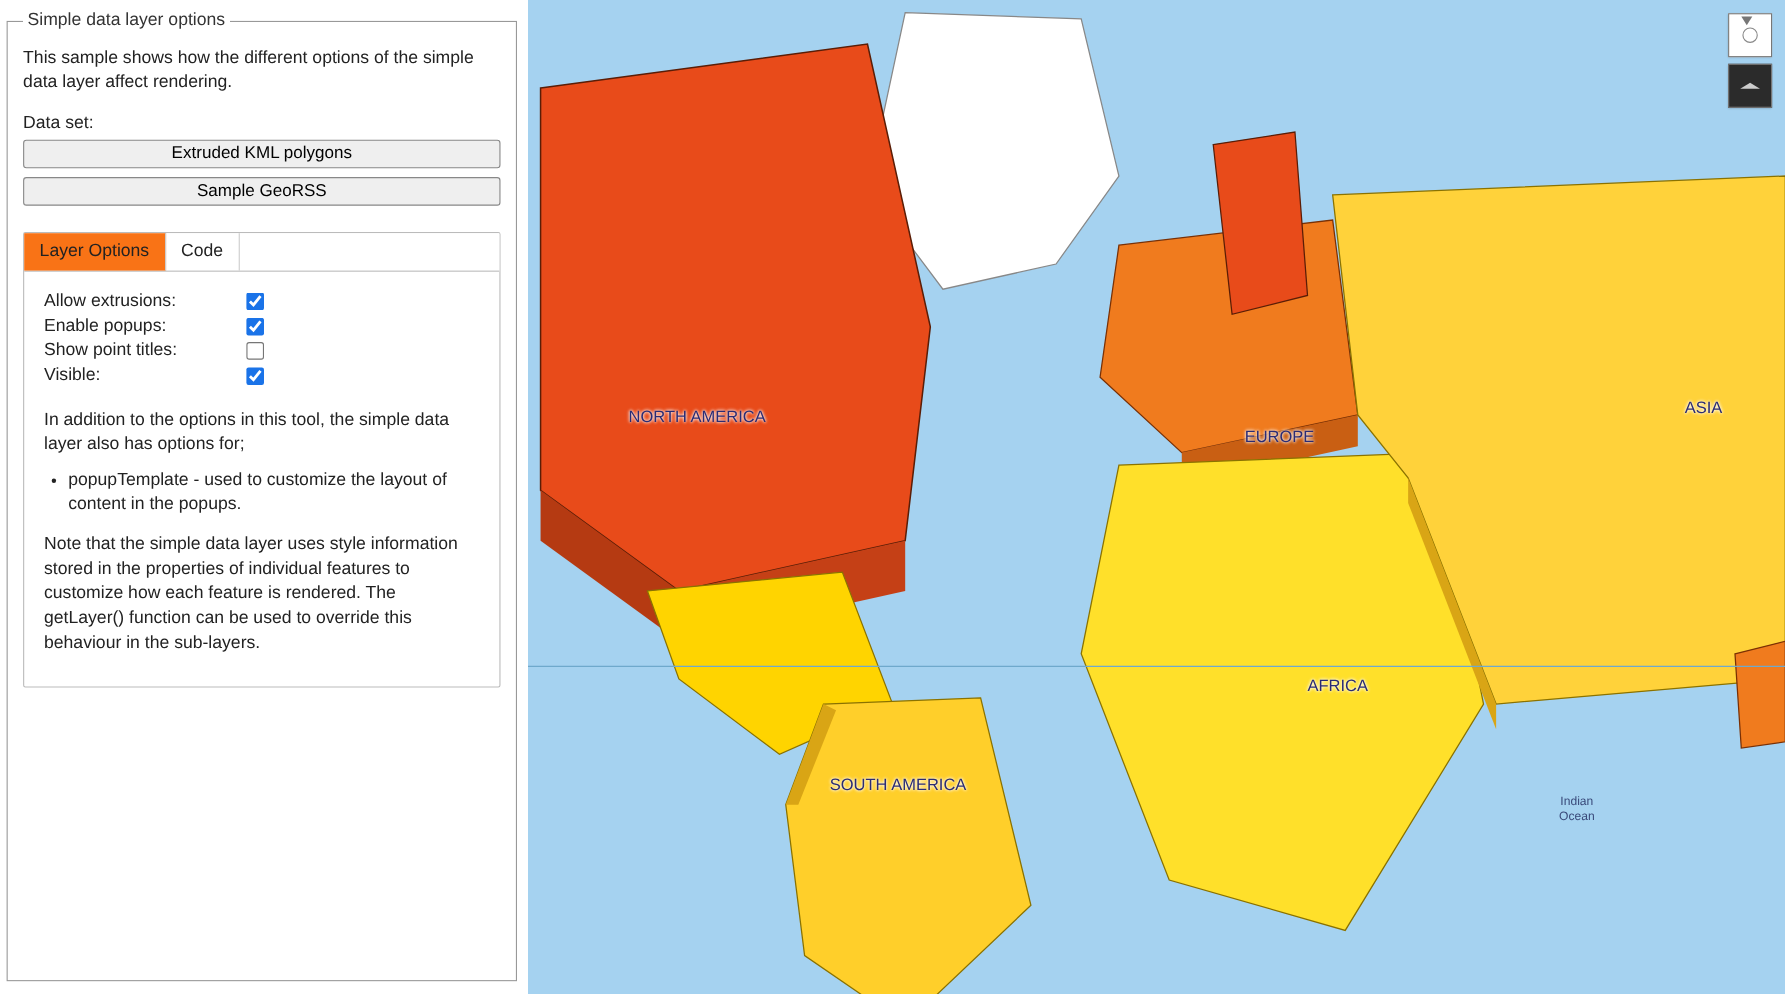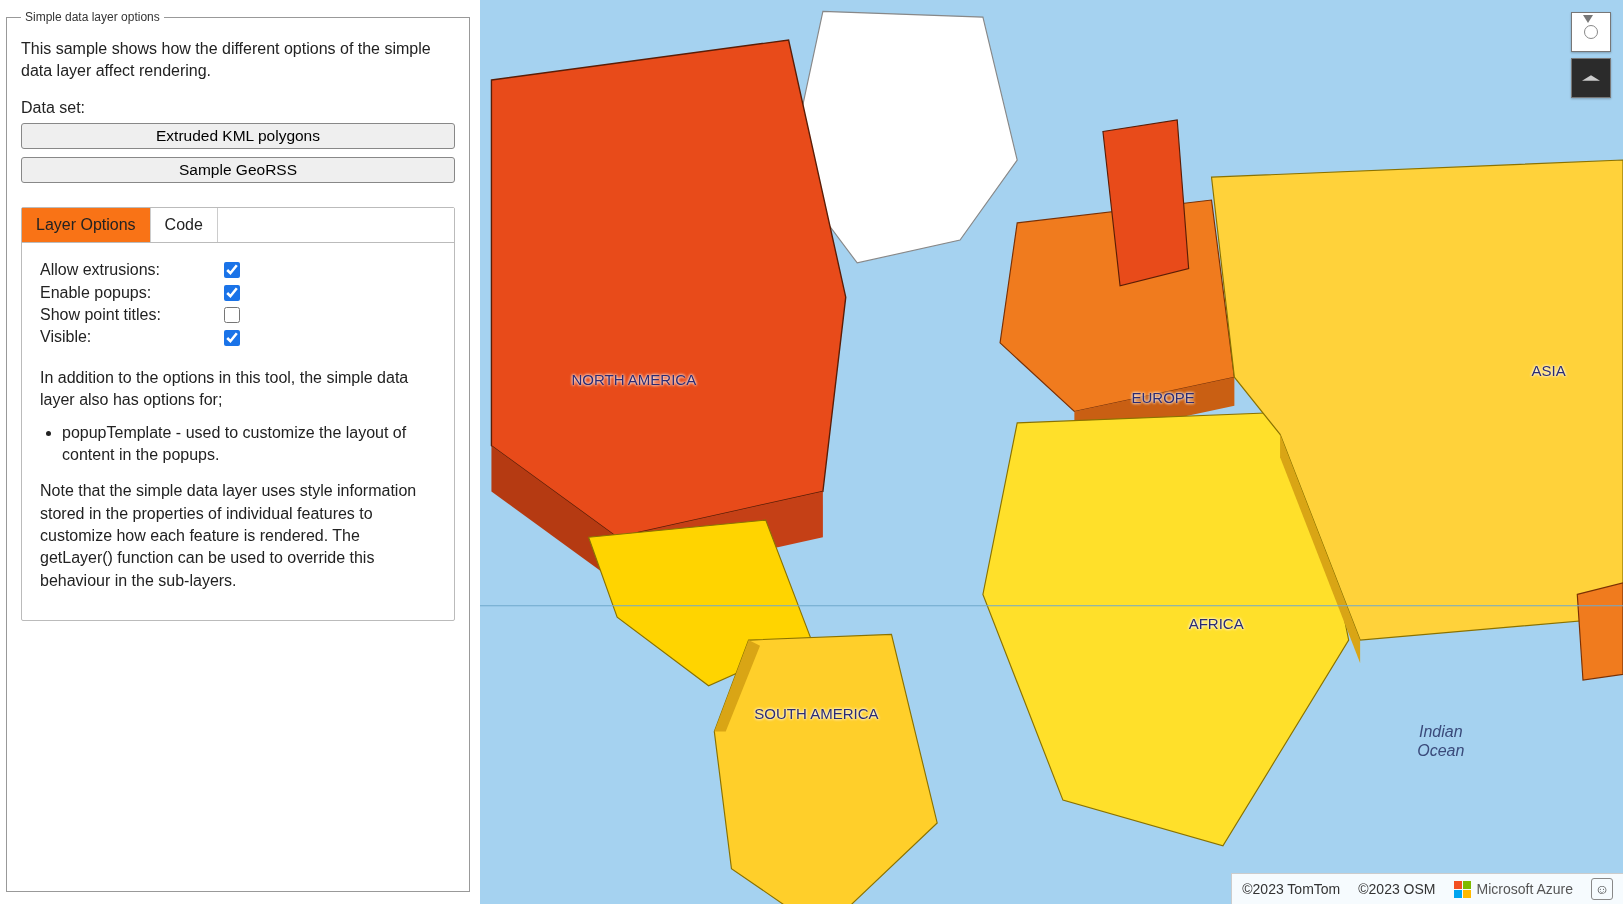--- a/index.html
+++ b/index.html
@@ -25,21 +25,21 @@
   }
   fieldset.panel {
     border: 1px solid #999;
     margin: 0;
     padding: 10px 14px 14px 14px;
     height: calc(100% - 2px);
     background: #fff;
   }
   fieldset.panel > legend {
     padding: 0 4px;
-    font-size: 12px;
+    font-size: 16px;
     color: #333;
   }
   .intro {
     margin: 4px 0 18px 0;
     line-height: 1.35;
   }
   .dataset-label {
     margin-bottom: 6px;
   }
   .dataset-buttons {
@@ -107,24 +107,23 @@
     position: absolute;
     font-size: 15px;
     font-weight: 500;
     color: #2b2b73;
     text-shadow: 0 0 3px #fff, 0 0 3px #fff;
     white-space: nowrap;
     pointer-events: none;
   }
   .ocean-label {
     position: absolute;
-    font-style: italic;
     color: #3a4a7a;
     text-align: center;
-    font-size: 16px;
+    font-size: 11px;
     line-height: 1.15;
     pointer-events: none;
   }
 
   
   .map-controls {
     position: absolute;
     top: 12px;
     right: 12px;
     display: flex;
@@ -279,28 +278,14 @@
     <div class="map-controls">
       <div class="ctrl style-btn" title="Map style">
         <span class="mini-globe"></span>
         <span class="mini-pin"></span>
       </div>
       <div class="ctrl pitch-btn" title="Reset pitch">
         <span class="pitch-glyph"></span>
       </div>
     </div>
 
-    <div class="attr-bar">
-      <span>©2023 TomTom</span>
-      <span>©2023 OSM</span>
-      <span class="ms-logo">
-        <span class="ms-squares">
-          <span></span>
-            <span></span>
-            <span></span>
-            <span></span>
-        </span>
-        <span>Microsoft Azure</span>
-      </span>
-      <span class="feedback-btn">☺</span>
-    </div>
   </div>
 </div>
 
 </body></html>

